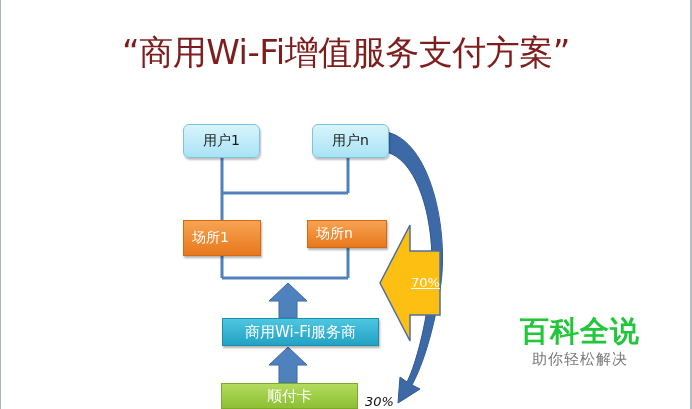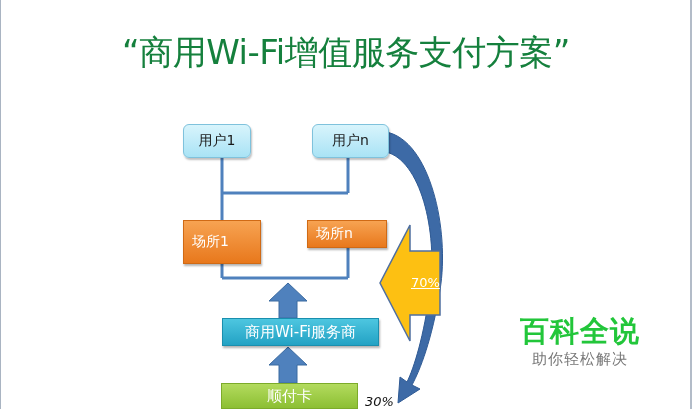--- a/index.html
+++ b/index.html
@@ -1,21 +1,21 @@
 <!DOCTYPE html>
 <html><head>
 <meta charset="utf-8">
 <style>
   html, body { margin: 0; padding: 0; background: #ffffff; }
   body { width: 692px; height: 409px; position: relative; overflow: hidden;
          font-family: "DejaVu Sans", "Liberation Sans", sans-serif; }
   .border-left { position: absolute; left: 0; top: 0; width: 1px; height: 409px; background: #a9b4c2; }
   .border-right { position: absolute; right: 0; top: 0; width: 2px; height: 409px; background: #b3bcc8; }
   .title { position: absolute; left: 0; width: 692px; top: 30px; text-align: center;
-           font-size: 34px; color: #15803d; letter-spacing: -0.5px; }
+           font-size: 34px; color: #7f1d1d; letter-spacing: -0.5px; }
   svg.diagram { position: absolute; left: 0; top: 0; }
   .box { position: absolute; display: flex; align-items: center; justify-content: center;
          font-size: 14px; box-sizing: border-box; }
   .user { background: linear-gradient(#d8f4fc, #a9e3f5); border: 1px solid #7fc2dc;
           border-radius: 6px; color: #1a1a1a; box-shadow: 1px 2px 2px rgba(0,0,0,0.25); }
   .venue { background: linear-gradient(#f7a352, #e8781c); color: #fff;
            border: 1px solid #d06a15; box-shadow: 1px 2px 2px rgba(0,0,0,0.3); justify-content: flex-start; padding-left: 8px; }
   .provider { background: linear-gradient(#4dc6e0, #23a2c4); color: #fff;
               border: 1px solid #1a8fae; box-shadow: 1px 2px 2px rgba(0,0,0,0.3); font-size: 15px; }
   .card { background: linear-gradient(#b3db5e, #8cbf33); color: #fff;
@@ -49,24 +49,24 @@
 
   <path d="M288 283 L307 301 L297 301 L297 318 L279 318 L279 301 L269 301 Z" fill="#4f81bd" stroke="#3a6aa0" stroke-width="1"></path>
 
   <path d="M288 347 L307 365 L297 365 L297 383 L279 383 L279 365 L269 365 Z" fill="#4f81bd" stroke="#3a6aa0" stroke-width="1"></path>
 
   <path d="M386 132 C 430 140, 450 230, 440 290 C 432 340, 420 370, 412 385 L 420 389 L 398 403 L 400 377 L 407 382 C 414 368, 424 336, 430 290 C 438 230, 420 160, 386 152 Z" fill="#3d6aa6" stroke="#2f5a94" stroke-width="1"></path>
 
   <path d="M440 251 L410 251 L410 225 L380 283 L410 341 L410 315 L440 315 Z" fill="#fdc012" stroke="#4f6fa0" stroke-width="1.5"></path>
 </svg>
 
-<div class="box user" style="left:183px; top:124px; width:68px; height:34px;">用户1</div>
+<div class="box user" style="left:183px; top:124px; width:77px; height:34px;">用户1</div>
 <div class="box user" style="left:312px; top:124px; width:77px; height:34px;">用户n</div>
 
-<div class="box venue" style="left:183px; top:220px; width:78px; height:44px;">场所1</div>
+<div class="box venue" style="left:183px; top:220px; width:78px; height:36px;">场所1</div>
 <div class="box venue" style="left:307px; top:220px; width:80px; height:28px;">场所n</div>
 
 <div class="box provider" style="left:222px; top:318px; width:157px; height:28px;">商用Wi-Fi服务商</div>
 
 <div class="box card" style="left:221px; top:383px; width:137px; height:26px;">顺付卡</div>
 
 <div class="pct" style="left:411px; top:275px; color:#fff;text-decoration:underline;">70%</div>
 <div class="pct" style="left:365px; top:394px; color:#111;font-style:italic;">30%</div>
 
 <div class="brand">

